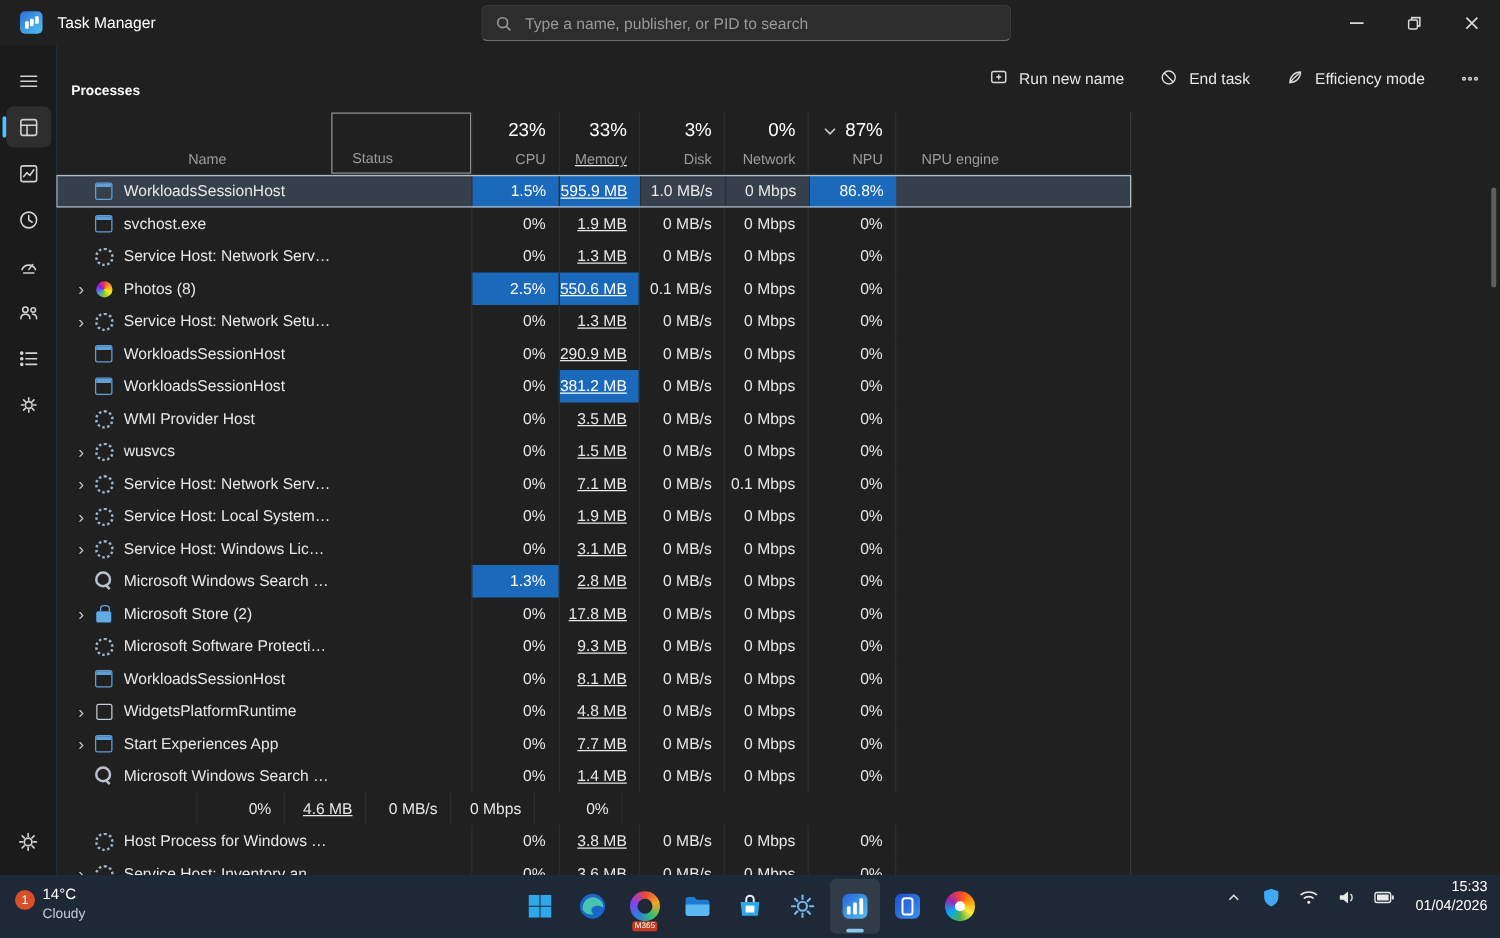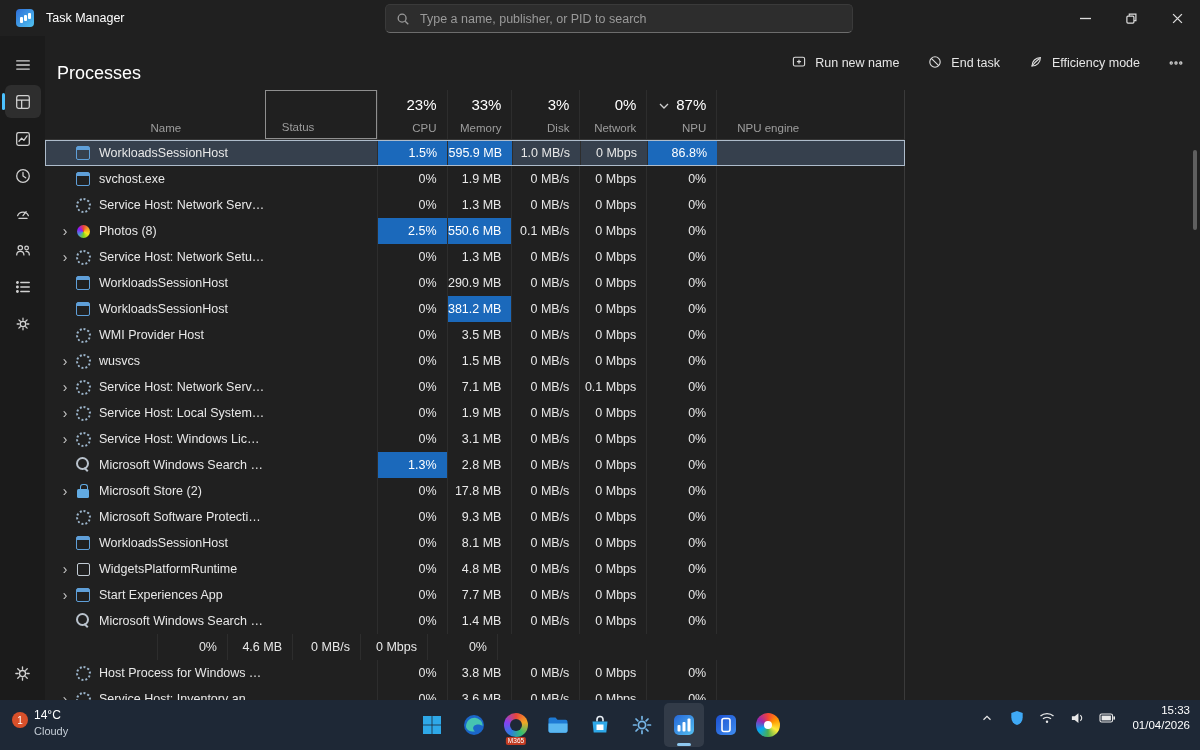--- a/index.html
+++ b/index.html
@@ -8,21 +8,21 @@
 
   .window { width:1200px; height:750px; display:flex; flex-direction:column; background:#0369a1; color:#e8e8e8; }
 
   
   .titlebar { height:36px; flex:none; position:relative; display:flex; align-items:center; background:#202020; }
   .tm-logo { width:18px; height:18px; border-radius:4px; margin-left:16px;
     background:linear-gradient(135deg,#2f6fd8,#51c3f0); position:relative; flex:none; }
   .tm-logo::before { content:''; position:absolute; left:4px; bottom:4px; width:2.5px; height:6px; background:#fff; border-radius:1px;
     box-shadow:4px -2px 0 #fff, 8px -4px 0 #fff; }
   .app-title { font-size:12.5px; color:#ffffff; margin-left:12px; }
-  .searchbox { position:absolute; left:385px; top:4px; width:468px; height:29px; background:#2d2d2d;
+  .searchbox { position:absolute; left:385px; top:4px; width:424px; height:29px; background:#2d2d2d;
     border:1px solid #3a3a3a; border-bottom:1px solid #6d6d6d; border-radius:5px; display:flex; align-items:center; padding:0 10px; }
   .searchbox input { background:transparent; border:none; outline:none; color:#cfcfcf; font-size:12.5px; width:100%;
     font-family:"Liberation Sans", sans-serif; }
   .searchbox input::placeholder { color:#9a9a9a; }
   .win-controls { position:absolute; right:0; top:0; height:36px; display:flex; }
   .win-btn { width:46px; height:36px; display:flex; align-items:center; justify-content:center; }
   .win-btn svg { stroke:#dcdcdc; }
 
   
   .bodyrow { flex:1; display:flex; min-height:0; }
@@ -30,21 +30,21 @@
   .side-btn { width:36px; height:33px; border-radius:6px; display:flex; align-items:center; justify-content:center; margin:2px 0; position:relative; }
   .side-btn svg { stroke:#d2d2d2; fill:none; stroke-width:1.4; stroke-linecap:round; stroke-linejoin:round; }
   .side-btn.active { background:#2e2e2e; }
   .side-btn.active::before { content:''; position:absolute; left:-3px; top:8px; width:3px; height:17px; border-radius:2px; background:#4cc2ff; }
   .side-spacer { flex:1; }
 
   .main { flex:1; position:relative; min-width:0; background:#202020; }
 
   
   .toolbar { height:54px; display:flex; align-items:center; padding:0 16px 0 12px; }
-  .page-title { font-size:18px; font-weight:normal; color:#ffffff;margin-top:20px; }
+  .page-title { font-size:11px; font-weight:bold; color:#ffffff;margin-top:20px; }
   .toolbar-actions { margin-left:auto; display:flex; align-items:center; gap:28px; }
   .tb-btn { display:flex; align-items:center; gap:8px; font-size:12.5px; color:#e6e6e6; }
   .tb-btn svg { stroke:#dcdcdc; fill:none; stroke-width:1.4; stroke-linecap:round; }
 
   
   .thead { display:flex; width:860px; height:50px; border-bottom:1px solid #343434; border-right:1px solid #3a3a3a; }
   .th { position:relative; display:flex; flex-direction:column; justify-content:flex-end; padding-bottom:5px; }
   .th .agg { position:absolute; top:6px; right:10px; font-size:15px; color:#ffffff; }
   .th .lab { font-size:11.5px; color:#9d9d9d; white-space:nowrap; overflow:hidden; }
   .th.num .lab { text-align:right; padding-right:10px; }
@@ -54,21 +54,21 @@
   .th.col-npu-engine .lab { padding-left:10px; }
   .sort-ind { position:absolute; top:5px; left:12px; }
   .sort-ind svg { stroke:#cfcfcf; fill:none; stroke-width:1.3; }
 
   .tbody { height:676px; overflow:hidden; }
   .tr { display:flex; width:860px; height:26px; border-right:1px solid #3a3a3a; position:relative; }
   .tr.selected { background:#36404d; outline:1px solid #aebccb; outline-offset:-1px; z-index:2; }
   .td { height:26px; line-height:26px; font-size:12.5px; color:#e8e8e8; white-space:nowrap; overflow:hidden; }
   .col-name { width:220px; display:flex; align-items:center; padding-left:10px; }
   .col-status { width:112px; padding-left:8px; }
-  .col-cpu { width:70px; } .col-memory { width:65px; } .col-disk { width:68px; }
+  .col-cpu { width:70px; } .col-memory { width:65px;text-decoration:underline; } .col-disk { width:68px; }
   .col-network { width:67px; } .col-npu { width:70px; }
   .col-npu-engine { width:188px; padding-left:10px; border-left:1px solid #2d2d2d; }
   .td.col-cpu,.td.col-memory,.td.col-disk,.td.col-network,.td.col-npu
     { text-align:right; padding-right:10px; border-left:1px solid #2d2d2d; }
   .th.col-cpu,.th.col-memory,.th.col-disk,.th.col-network,.th.col-npu,.th.col-npu-engine
     { border-left:1px solid #2d2d2d; }
   .td.hot { background:#1b69bb; color:#ffffff; }
 
   .expander { width:20px; flex:none; text-align:center; color:#c8c8c8; font-size:14px; line-height:24px; }
   .pname { font-size:12.5px; margin-left:0; overflow:hidden; text-overflow:ellipsis; white-space:nowrap; }

